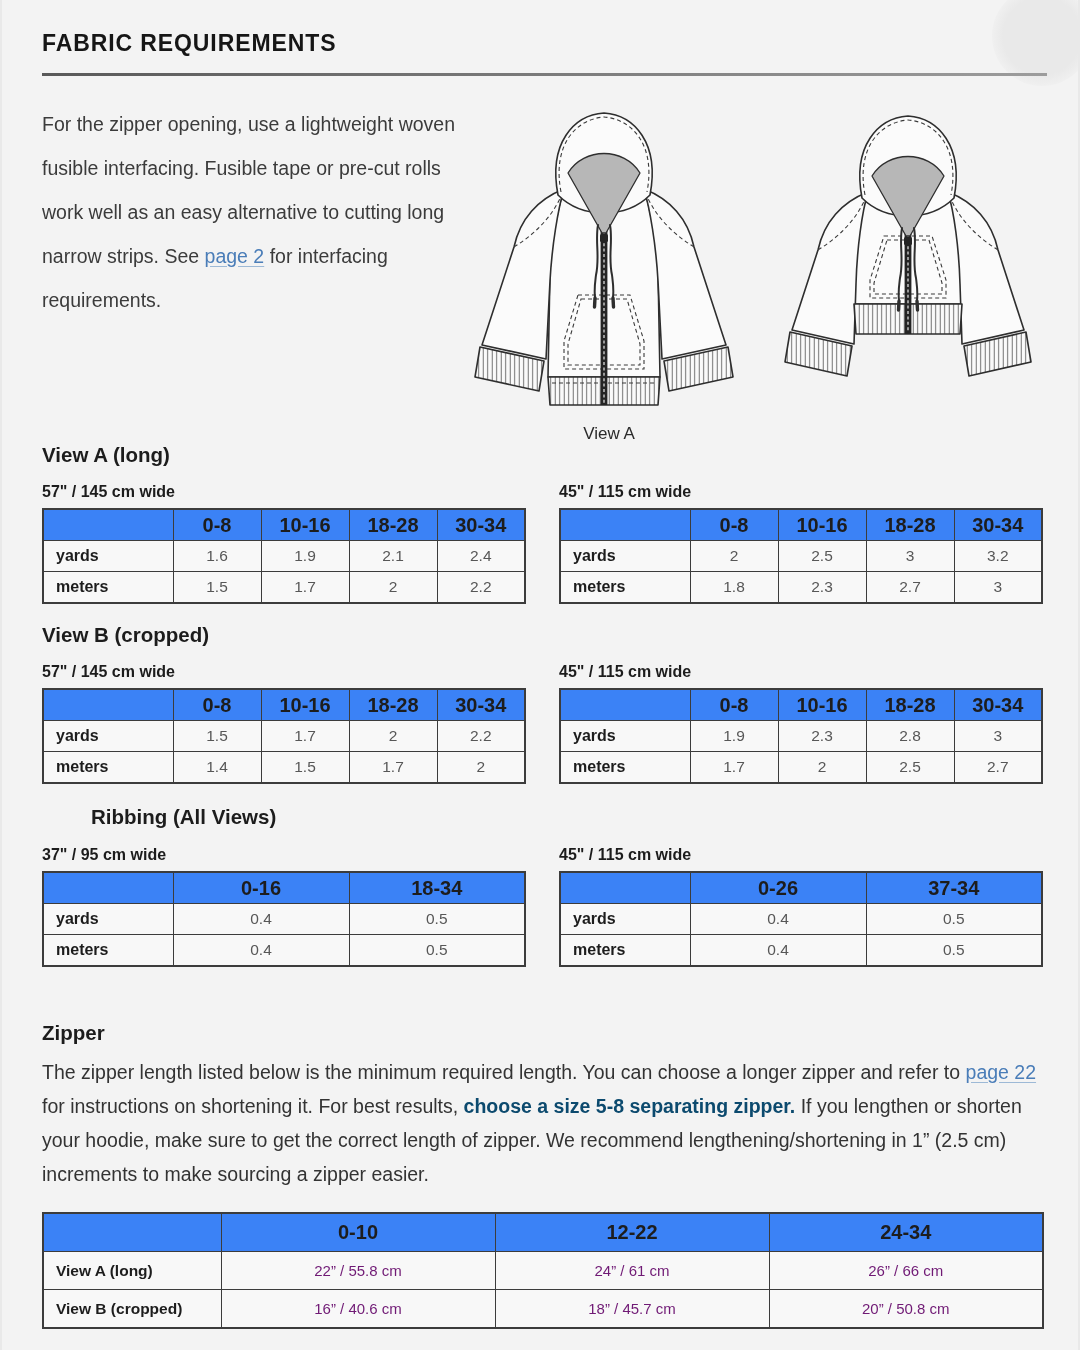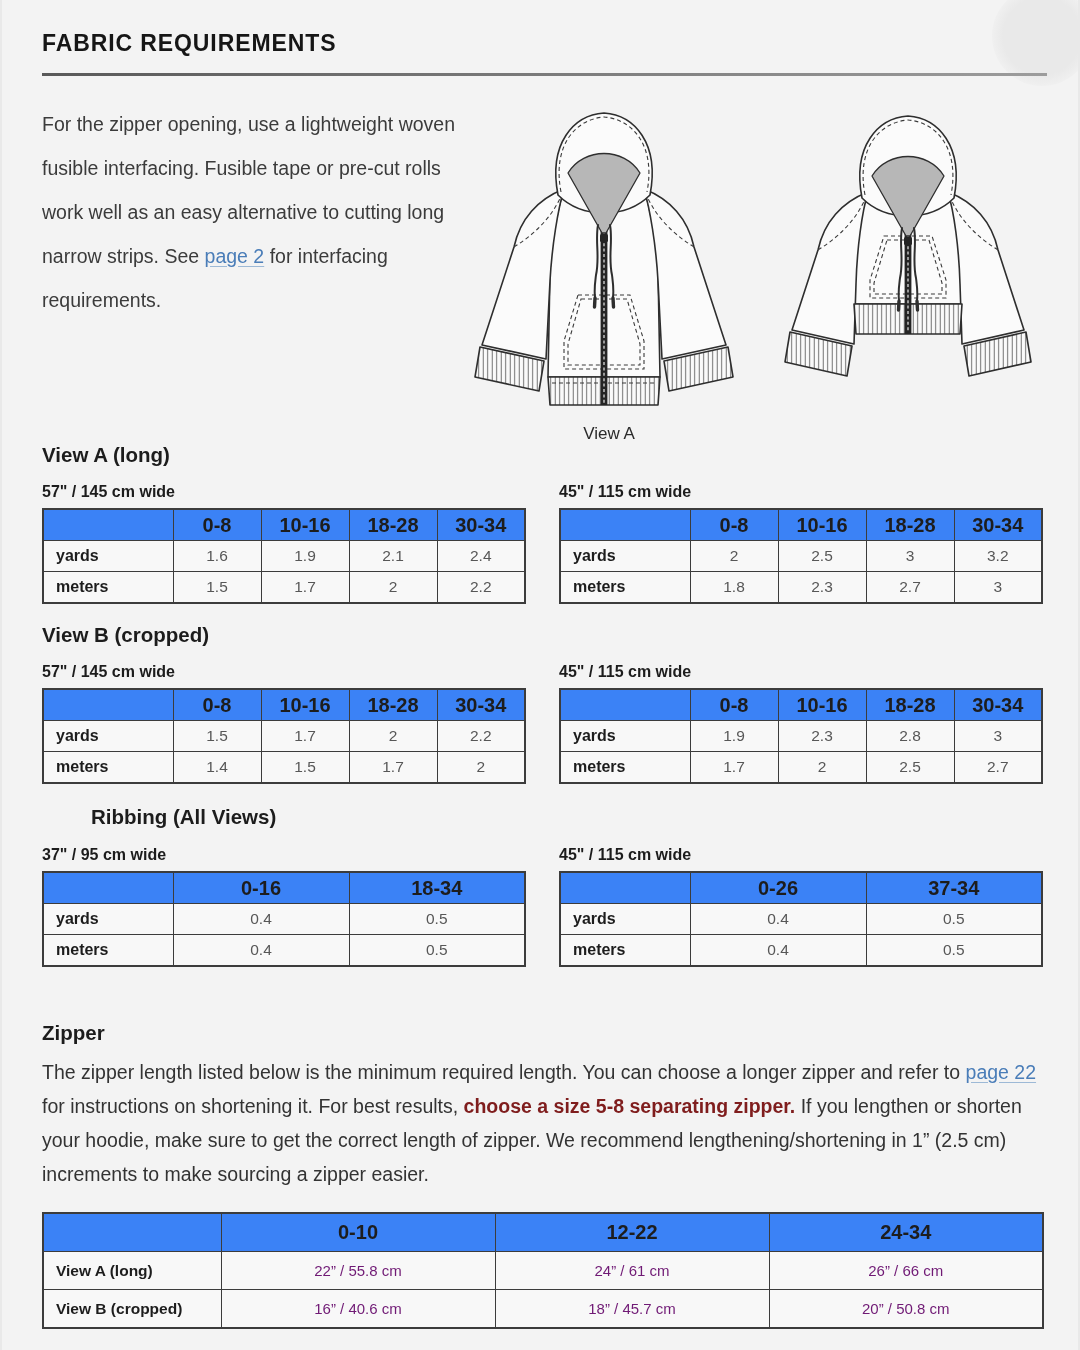--- a/index.html
+++ b/index.html
@@ -16,21 +16,21 @@
   .widthlab{font-size:16px;font-weight:700;color:#1c1c1c;}
   table.dt{border-collapse:collapse;table-layout:fixed;background:#f8f8f8;border:2px solid #3c3c3c;}
   table.dt th,table.dt td{border:1px solid #3c3c3c;height:30px;padding:0;overflow:hidden;}
   .dt th{background:#3b82f6;font-size:20px;font-weight:700;color:#1d1d1d;text-align:center;}
   .dt td.rl{font-size:16px;font-weight:700;color:#1d1d1d;text-align:left;padding-left:12px;margin-left:24px;}
   .dt td.v{font-size:15.5px;color:#575757;text-align:center;font-weight:400;}
   table.zt th,table.zt td{height:37px;}
   table.zt td.v{font-size:15px;color:#701a75;}
   table.zt td.rl{font-size:15.5px;}
   .zippara{font-size:19.5px;line-height:34px;color:#333;}
-  .zippara b{font-weight:700;color:#7f1d1d;}
+  .zippara b{font-weight:700;color:#0c4a6e;}
 </style>
 </head>
 <body>
 
 <div class="page">
 
   <div class="abs blob" style="left:990px;top:-14px;width:100px;height:100px;"></div>
 
   <h1 class="abs title" style="left:40px;top:30px;">FABRIC REQUIREMENTS</h1>
   <div class="abs rule" style="left:40px;top:73px;width:1005px;"></div>

